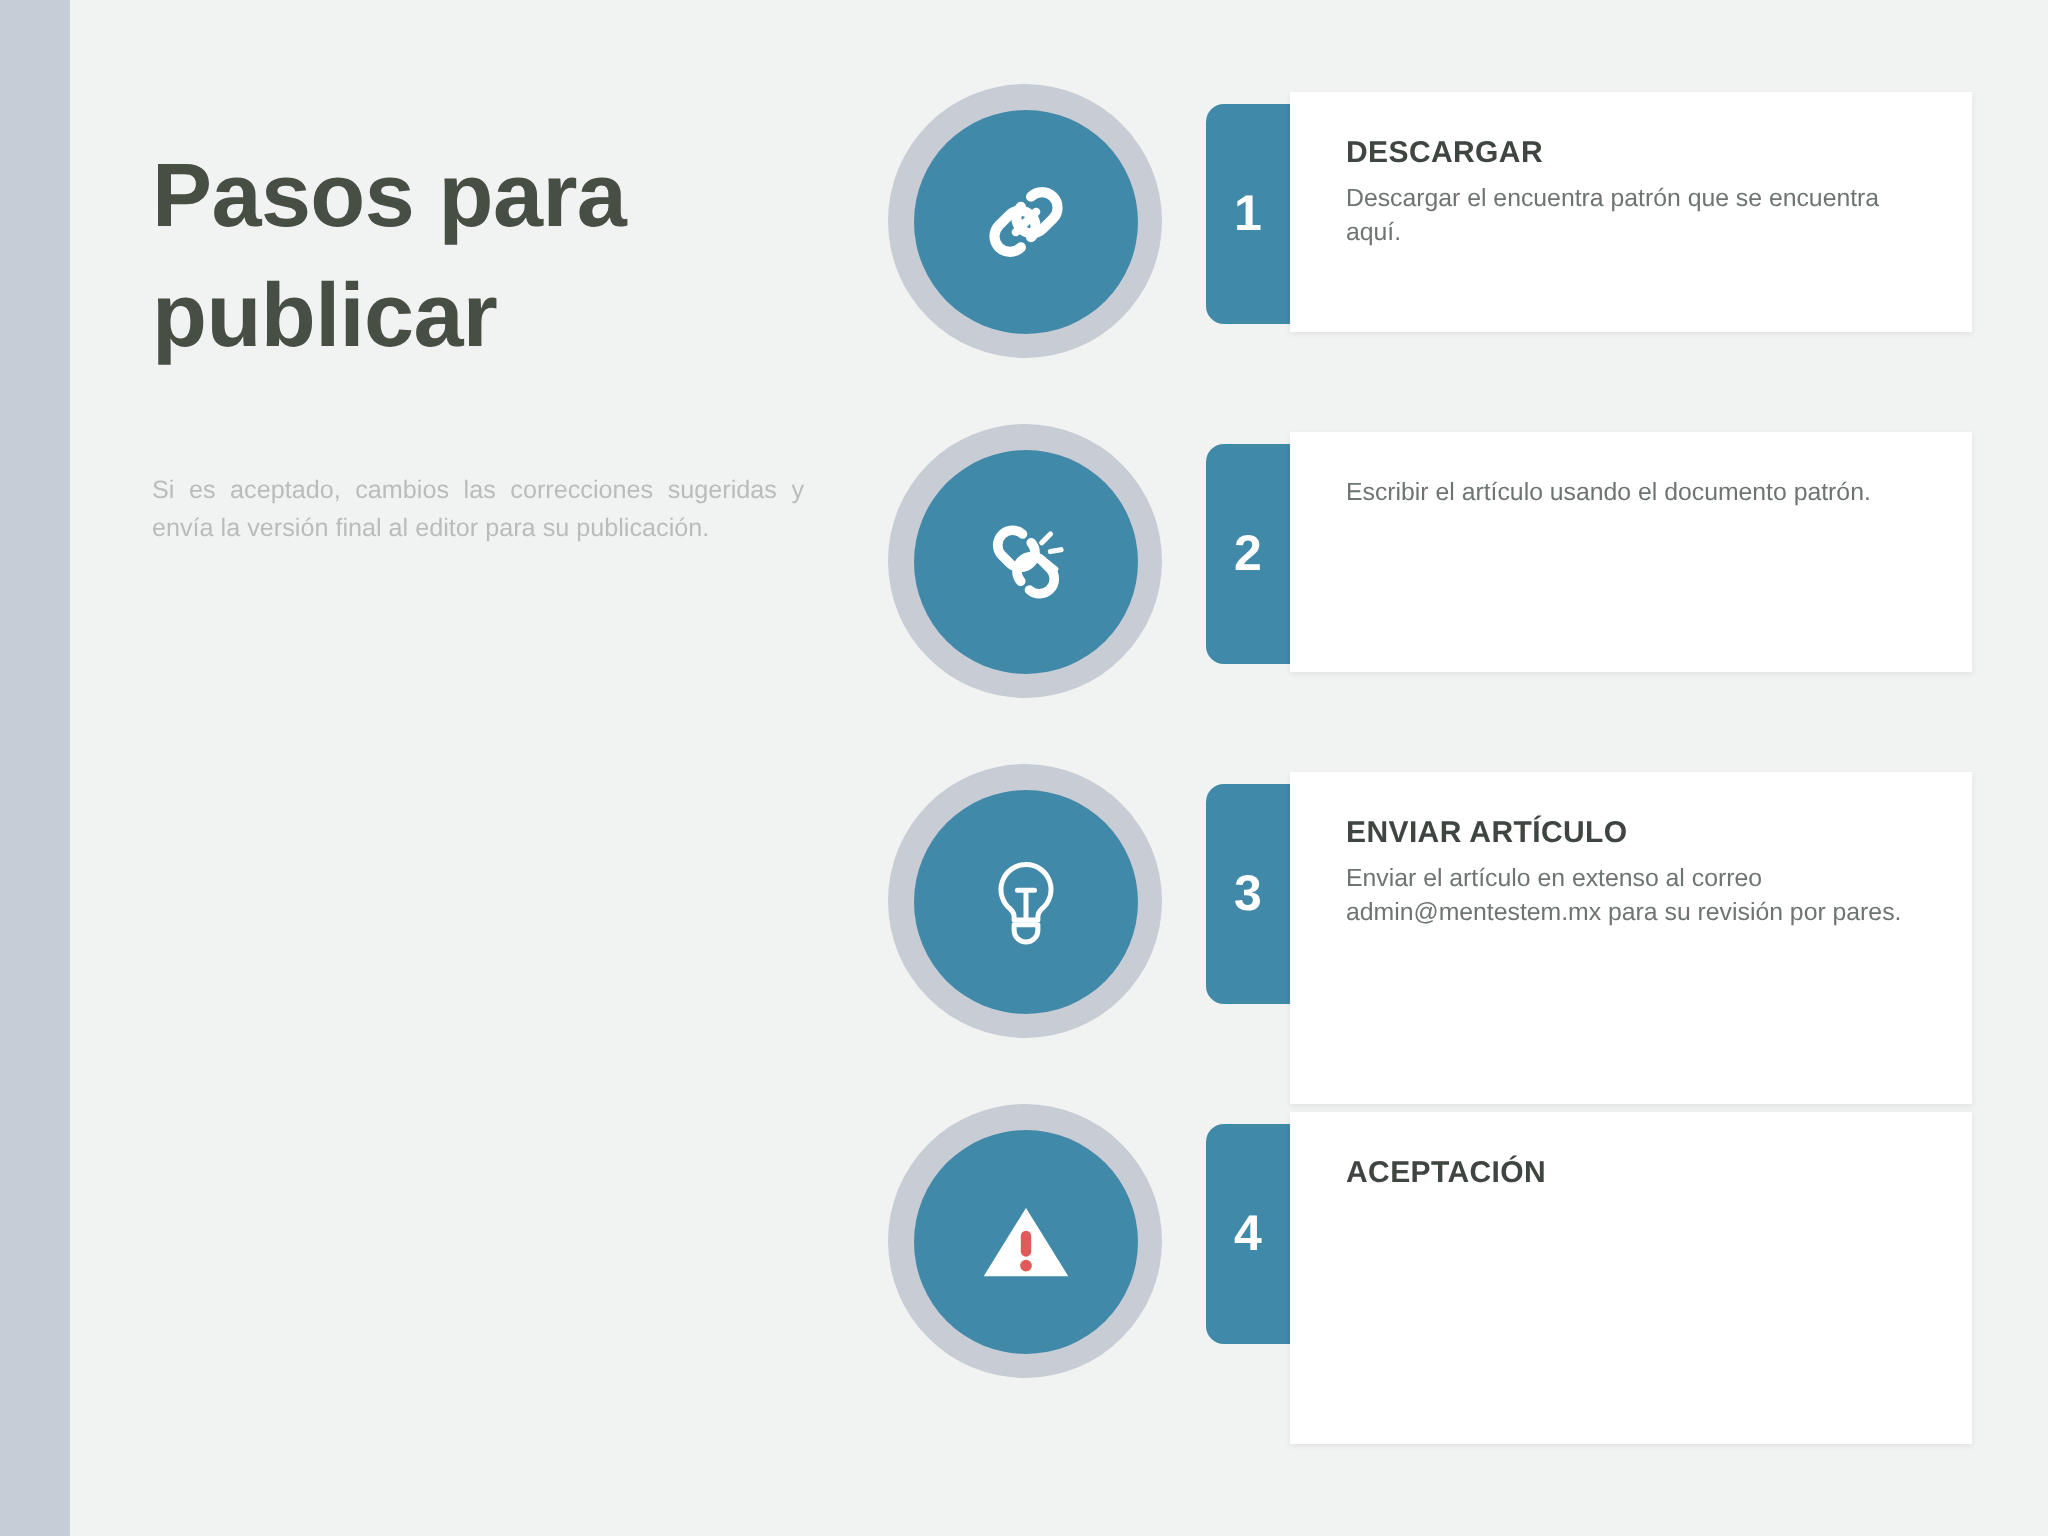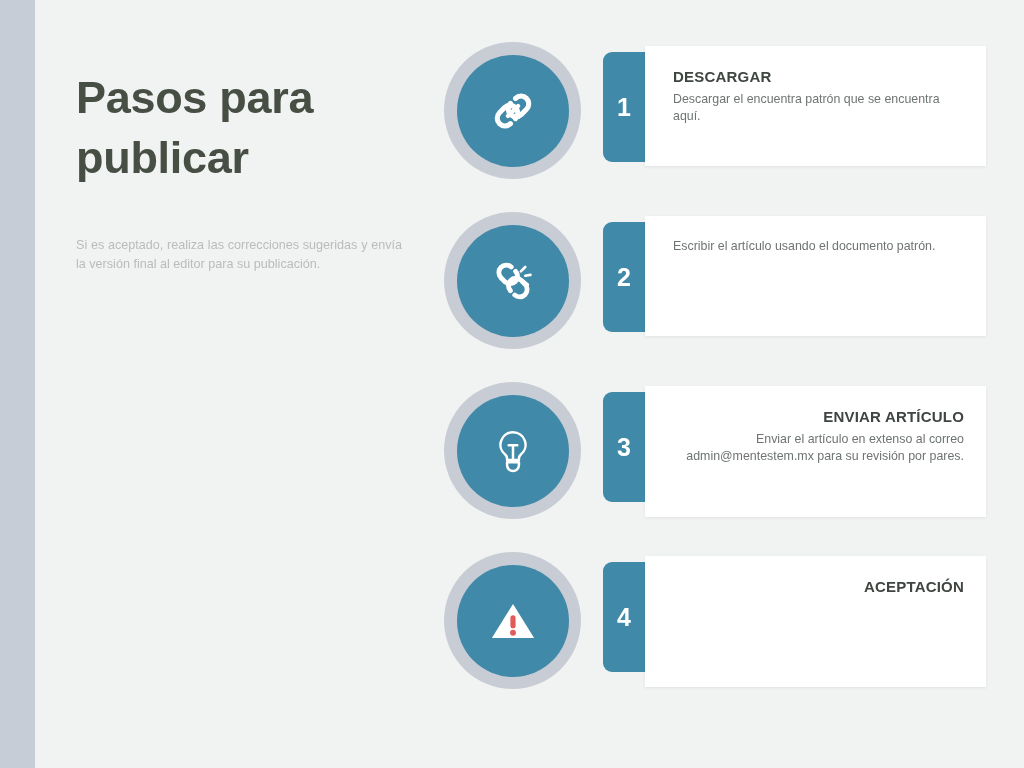--- a/index.html
+++ b/index.html
@@ -120,21 +120,21 @@
     position: absolute;
     left: 201px;
     top: 4px;
     width: 341px;
     height: 120px;
     background: #ffffff;
     box-shadow: 0 1px 3px rgba(0,0,0,0.07);
     padding: 22px 22px 0 28px;
     box-sizing: border-box;
   }
-  .step-2 .card, .step-3 .card { height: 131px; text-align: right; }
+  .step-2 .card, .step-3 .card { height: 166px; }
   .card-title {
     font-size: 15px;
     font-weight: bold;
     color: #3f4540;
     letter-spacing: 0.2px;
     margin: 0 0 5px 0;
     line-height: 18px;
   }
   .card-desc {
     font-size: 12.4px;
@@ -148,21 +148,21 @@
 
 <div id="slide">
 
   <div class="left-strip"></div>
 
   <div class="left-col">
     <h1 class="page-title">Pasos para publicar</h1>
   </div>
 
   <div class="intro-block">
-    <p class="intro-par">Si es aceptado, realiza las correcciones sugeridas y envía la versión final al editor para su publicación.</p>
+    <p class="intro-par">Si es aceptado, cambios las correcciones sugeridas y envía la versión final al editor para su publicación.</p>
   </div>
 
   <div class="steps">
 
     <div class="step step-0">
       <div class="circle-outer">
         <div class="circle-inner">
           <span>
             <svg width="54" height="54" viewBox="0 0 64 64" fill="none" stroke="#ffffff" stroke-width="6" stroke-linecap="round">
               <path d="M26 38 L38 26" stroke-width="5"></path>

